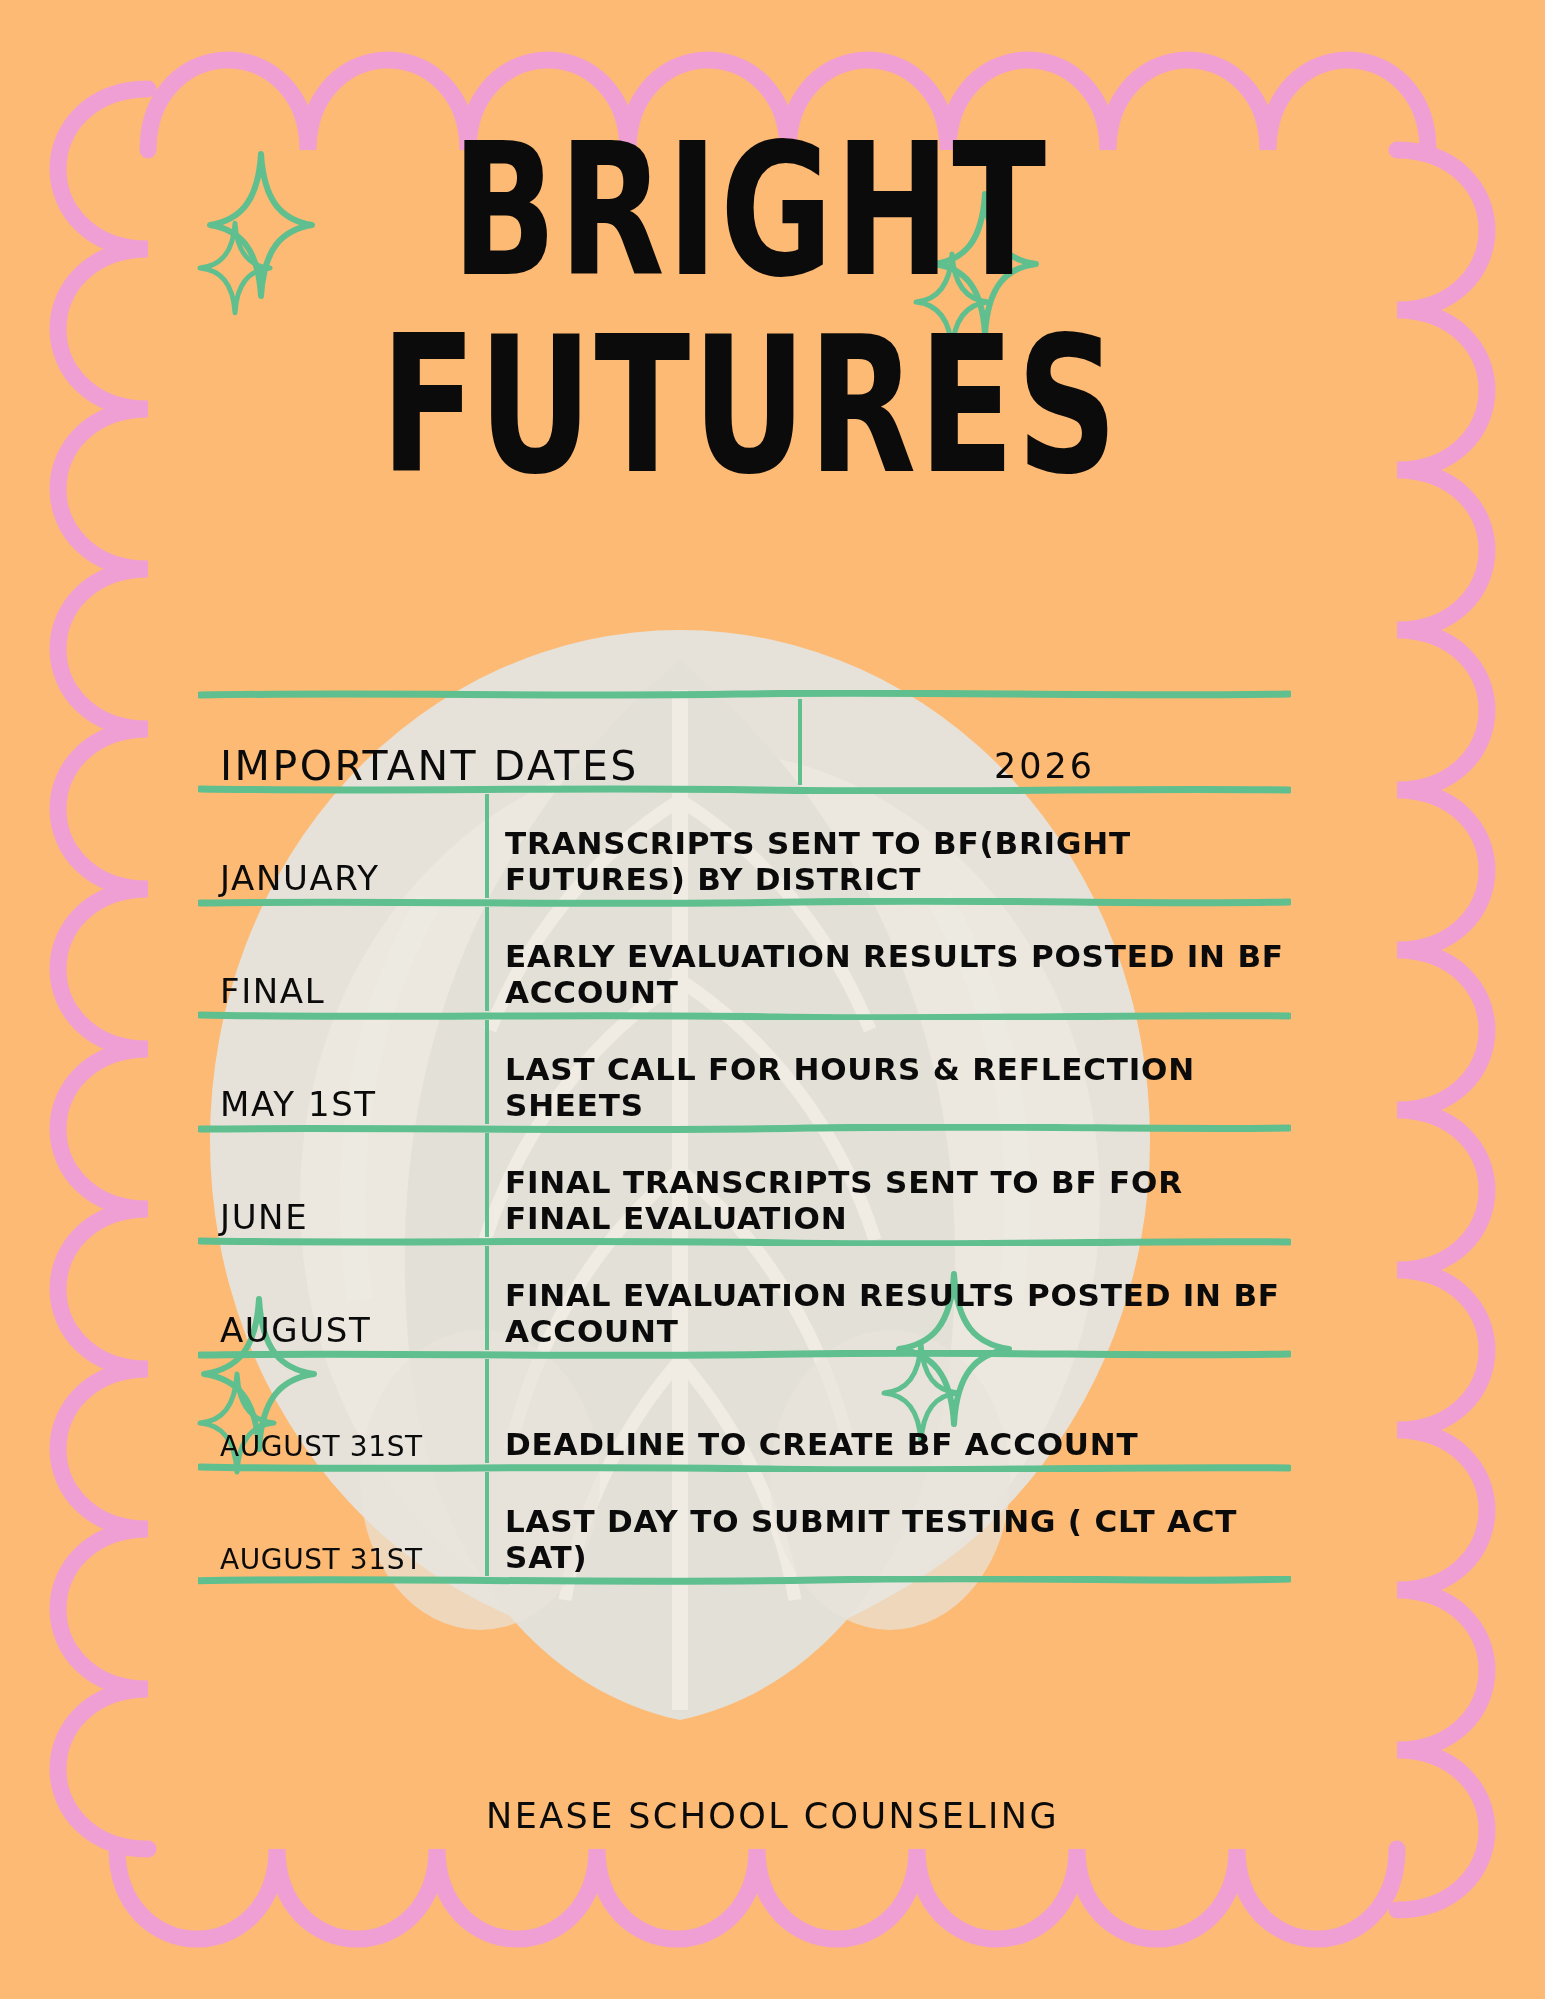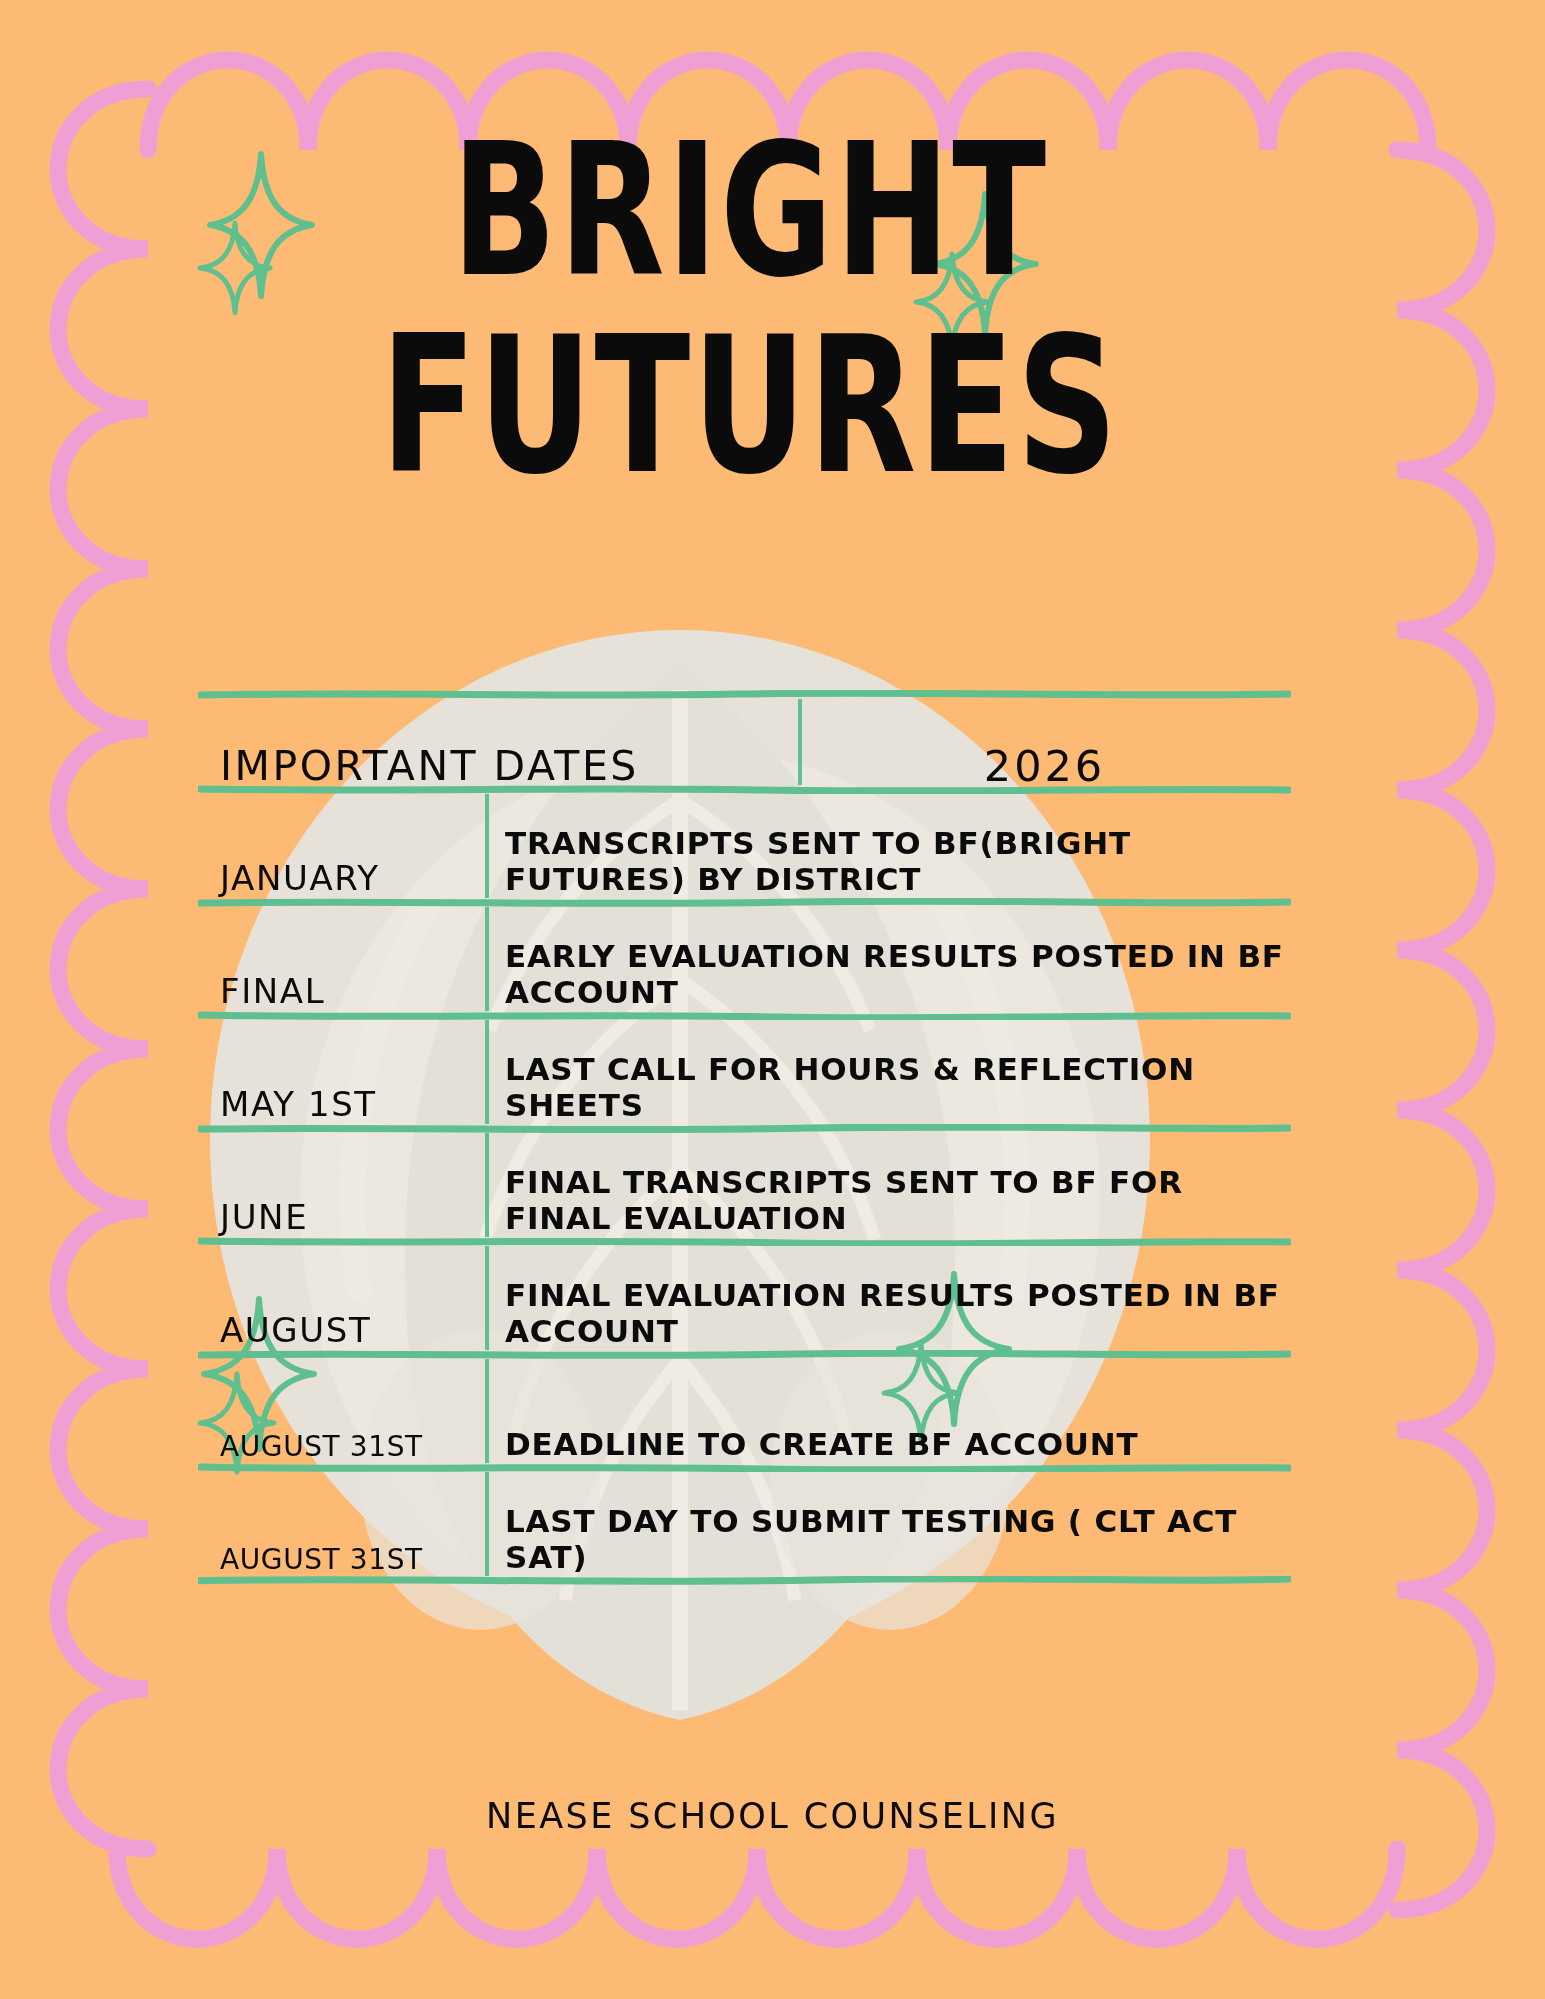--- a/index.html
+++ b/index.html
@@ -141,21 +141,21 @@
     letter-spacing: 2.5px;
     color: #0b0b0b;
     font-weight: 500;
     white-space: nowrap;
     margin-top: 47px;
   }
   .hdr-left { padding-left: 22px; width: 600px; flex: 0 0 600px; }
   .hdr-right {
     flex: 1 1 auto;
     text-align: center;
-    font-size: 43px;
+    font-size: 35px;
     letter-spacing: 3px;
   }
 
   .data-row { min-height: 104px; align-items: flex-end; }
 
   .month {
     font-family: "DejaVu Sans", sans-serif;
     font-size: 34px;
     letter-spacing: 1.6px;
     color: #0b0b0b;

